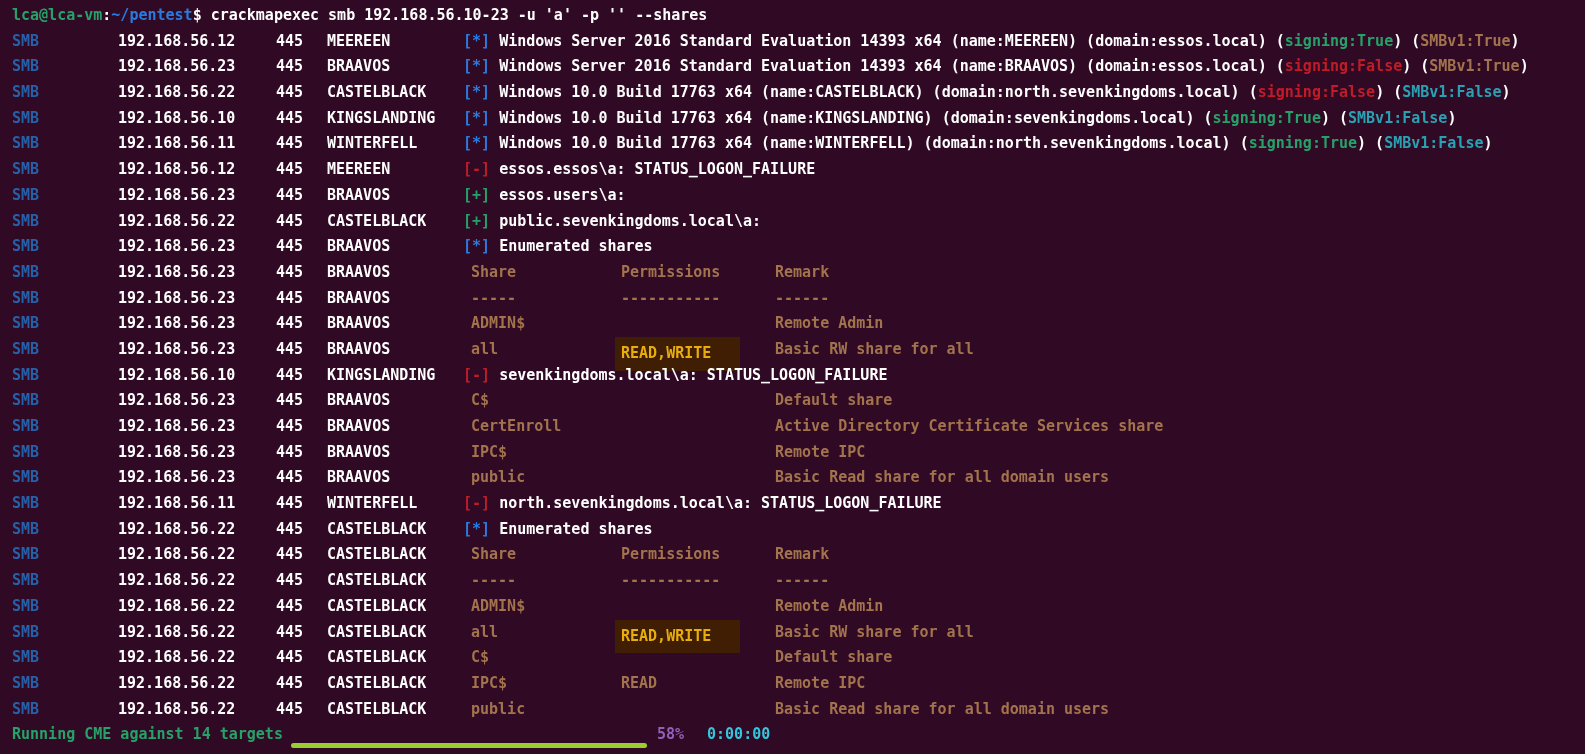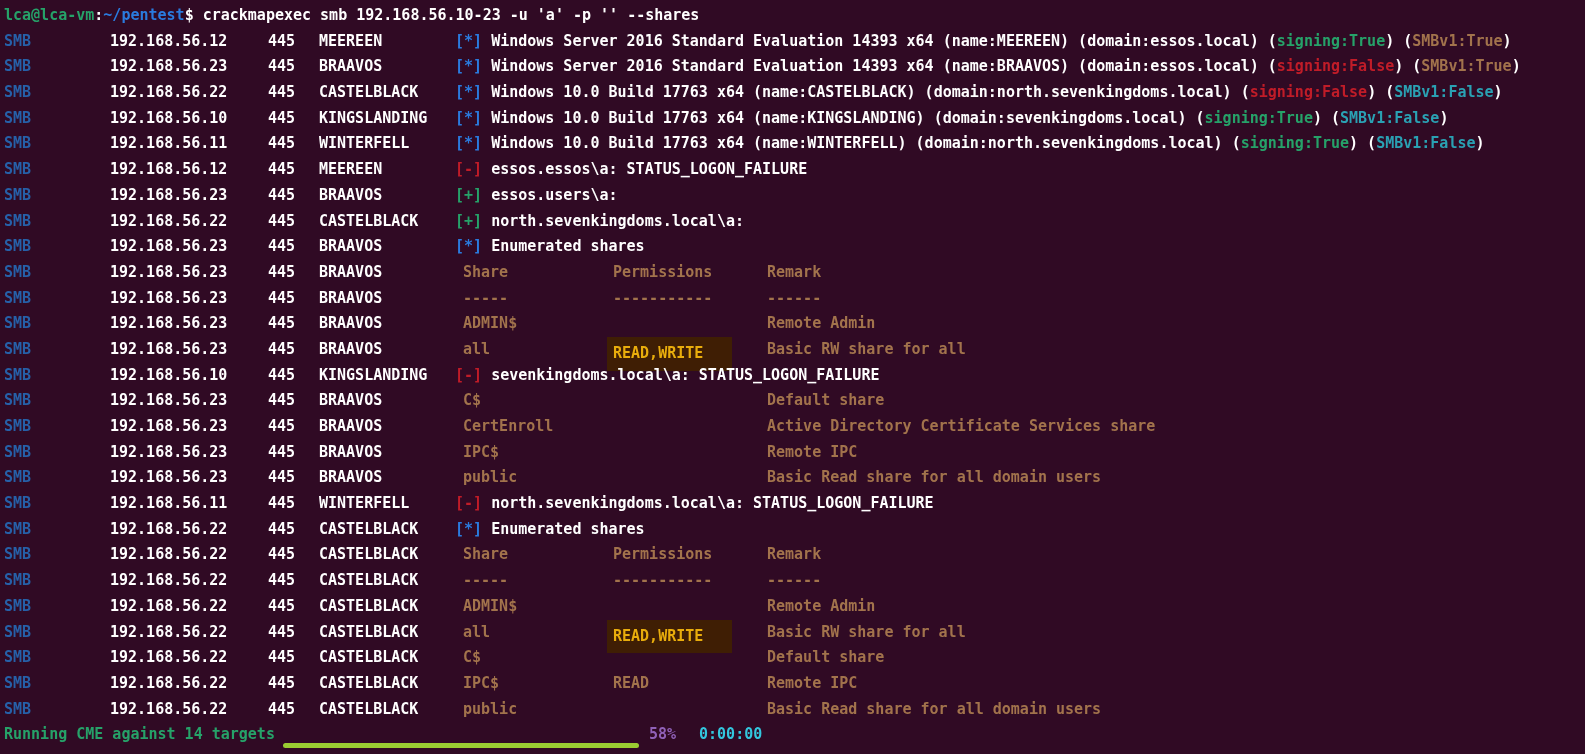--- a/index.html
+++ b/index.html
@@ -9,21 +9,21 @@
     --bright_cyan:#33C7DE; --magenta:#9061B8; --progress_green:#9ACD32;
   }
   html,body{margin:0;padding:0}
   body{
     width:1585px;height:754px;overflow:hidden;
     background:var(--background);
     color:var(--foreground);
     font-family:"DejaVu Sans Mono",monospace;
     font-size:15px;font-weight:bold;
   }
-  .term{padding:3px 0 0 4px;position:relative}
+  .term{padding:3px 0 0 12px;position:relative}
   .line{height:25.7px;line-height:25.7px;white-space:pre;position:relative}
   .cell{position:absolute;top:0;white-space:pre}
   .proto{left:0}
   .ip{left:106px}
   .port{left:264px}
   .host{left:315px}
   .msg{left:451px;right:0}
   .tcol{position:absolute;top:0;white-space:pre}
   .share{left:8px}
   .perms{left:158px}
@@ -48,21 +48,21 @@
 <div class="term">
   <div class="line"><span class="c-green">lca@lca-vm</span><span class="c-white">:</span><span class="c-bblue">~/pentest</span><span class="c-white">$ </span><span class="c-white">crackmapexec smb 192.168.56.10-23 -u 'a' -p '' --shares</span></div>
   <div>
       <div class="line"><span class="cell proto c-blue">SMB</span><span class="cell ip c-white">192.168.56.12</span><span class="cell port c-white">445</span><span class="cell host c-white">MEEREEN</span><span class="cell msg"><span class="c-bblue">[*] </span><span class="c-white">Windows Server 2016 Standard Evaluation 14393 x64 (name:MEEREEN) (domain:essos.local) (</span><span class="c-green">signing:True</span><span class="c-white">) (</span><span class="c-yellow">SMBv1:True</span><span class="c-white">)</span></span></div>
       <div class="line"><span class="cell proto c-blue">SMB</span><span class="cell ip c-white">192.168.56.23</span><span class="cell port c-white">445</span><span class="cell host c-white">BRAAVOS</span><span class="cell msg"><span class="c-bblue">[*] </span><span class="c-white">Windows Server 2016 Standard Evaluation 14393 x64 (name:BRAAVOS) (domain:essos.local) (</span><span class="c-red">signing:False</span><span class="c-white">) (</span><span class="c-yellow">SMBv1:True</span><span class="c-white">)</span></span></div>
       <div class="line"><span class="cell proto c-blue">SMB</span><span class="cell ip c-white">192.168.56.22</span><span class="cell port c-white">445</span><span class="cell host c-white">CASTELBLACK</span><span class="cell msg"><span class="c-bblue">[*] </span><span class="c-white">Windows 10.0 Build 17763 x64 (name:CASTELBLACK) (domain:north.sevenkingdoms.local) (</span><span class="c-red">signing:False</span><span class="c-white">) (</span><span class="c-cyan">SMBv1:False</span><span class="c-white">)</span></span></div>
       <div class="line"><span class="cell proto c-blue">SMB</span><span class="cell ip c-white">192.168.56.10</span><span class="cell port c-white">445</span><span class="cell host c-white">KINGSLANDING</span><span class="cell msg"><span class="c-bblue">[*] </span><span class="c-white">Windows 10.0 Build 17763 x64 (name:KINGSLANDING) (domain:sevenkingdoms.local) (</span><span class="c-green">signing:True</span><span class="c-white">) (</span><span class="c-cyan">SMBv1:False</span><span class="c-white">)</span></span></div>
       <div class="line"><span class="cell proto c-blue">SMB</span><span class="cell ip c-white">192.168.56.11</span><span class="cell port c-white">445</span><span class="cell host c-white">WINTERFELL</span><span class="cell msg"><span class="c-bblue">[*] </span><span class="c-white">Windows 10.0 Build 17763 x64 (name:WINTERFELL) (domain:north.sevenkingdoms.local) (</span><span class="c-green">signing:True</span><span class="c-white">) (</span><span class="c-cyan">SMBv1:False</span><span class="c-white">)</span></span></div>
       <div class="line"><span class="cell proto c-blue">SMB</span><span class="cell ip c-white">192.168.56.12</span><span class="cell port c-white">445</span><span class="cell host c-white">MEEREEN</span><span class="cell msg"><span class="c-red">[-] </span><span class="c-white">essos.essos\a: STATUS_LOGON_FAILURE</span></span></div>
       <div class="line"><span class="cell proto c-blue">SMB</span><span class="cell ip c-white">192.168.56.23</span><span class="cell port c-white">445</span><span class="cell host c-white">BRAAVOS</span><span class="cell msg"><span class="c-green">[+] </span><span class="c-white">essos.users\a:</span></span></div>
-      <div class="line"><span class="cell proto c-blue">SMB</span><span class="cell ip c-white">192.168.56.22</span><span class="cell port c-white">445</span><span class="cell host c-white">CASTELBLACK</span><span class="cell msg"><span class="c-green">[+] </span><span class="c-white">north.sevenkingdoms.local\a:</span></span></div>
+      <div class="line"><span class="cell proto c-blue">SMB</span><span class="cell ip c-white">192.168.56.22</span><span class="cell port c-white">445</span><span class="cell host c-white">CASTELBLACK</span><span class="cell msg"><span class="c-green">[+] </span><span class="c-white">public.sevenkingdoms.local\a:</span></span></div>
       <div class="line"><span class="cell proto c-blue">SMB</span><span class="cell ip c-white">192.168.56.23</span><span class="cell port c-white">445</span><span class="cell host c-white">BRAAVOS</span><span class="cell msg"><span class="c-bblue">[*] </span><span class="c-white">Enumerated shares</span></span></div>
       <div class="line"><span class="cell proto c-blue">SMB</span><span class="cell ip c-white">192.168.56.23</span><span class="cell port c-white">445</span><span class="cell host c-white">BRAAVOS</span><span class="cell msg"><span class="tcol share c-yellow">Share</span><span class="tcol perms c-yellow">Permissions</span><span class="tcol remark c-yellow">Remark</span></span></div>
       <div class="line"><span class="cell proto c-blue">SMB</span><span class="cell ip c-white">192.168.56.23</span><span class="cell port c-white">445</span><span class="cell host c-white">BRAAVOS</span><span class="cell msg"><span class="tcol share c-yellow">-----</span><span class="tcol perms c-yellow">-----------</span><span class="tcol remark c-yellow">------</span></span></div>
       <div class="line"><span class="cell proto c-blue">SMB</span><span class="cell ip c-white">192.168.56.23</span><span class="cell port c-white">445</span><span class="cell host c-white">BRAAVOS</span><span class="cell msg"><span class="tcol share c-yellow">ADMIN$</span><span class="tcol remark c-yellow">Remote Admin</span></span></div>
       <div class="line"><span class="cell proto c-blue">SMB</span><span class="cell ip c-white">192.168.56.23</span><span class="cell port c-white">445</span><span class="cell host c-white">BRAAVOS</span><span class="cell msg"><span class="tcol share c-yellow">all</span><span class="tcol perms hl">READ,WRITE</span><span class="tcol remark c-yellow">Basic RW share for all</span></span></div>
       <div class="line"><span class="cell proto c-blue">SMB</span><span class="cell ip c-white">192.168.56.10</span><span class="cell port c-white">445</span><span class="cell host c-white">KINGSLANDING</span><span class="cell msg"><span class="c-red">[-] </span><span class="c-white">sevenkingdoms.local\a: STATUS_LOGON_FAILURE</span></span></div>
       <div class="line"><span class="cell proto c-blue">SMB</span><span class="cell ip c-white">192.168.56.23</span><span class="cell port c-white">445</span><span class="cell host c-white">BRAAVOS</span><span class="cell msg"><span class="tcol share c-yellow">C$</span><span class="tcol remark c-yellow">Default share</span></span></div>
       <div class="line"><span class="cell proto c-blue">SMB</span><span class="cell ip c-white">192.168.56.23</span><span class="cell port c-white">445</span><span class="cell host c-white">BRAAVOS</span><span class="cell msg"><span class="tcol share c-yellow">CertEnroll</span><span class="tcol remark c-yellow">Active Directory Certificate Services share</span></span></div>
       <div class="line"><span class="cell proto c-blue">SMB</span><span class="cell ip c-white">192.168.56.23</span><span class="cell port c-white">445</span><span class="cell host c-white">BRAAVOS</span><span class="cell msg"><span class="tcol share c-yellow">IPC$</span><span class="tcol remark c-yellow">Remote IPC</span></span></div>
       <div class="line"><span class="cell proto c-blue">SMB</span><span class="cell ip c-white">192.168.56.23</span><span class="cell port c-white">445</span><span class="cell host c-white">BRAAVOS</span><span class="cell msg"><span class="tcol share c-yellow">public</span><span class="tcol remark c-yellow">Basic Read share for all domain users</span></span></div>

